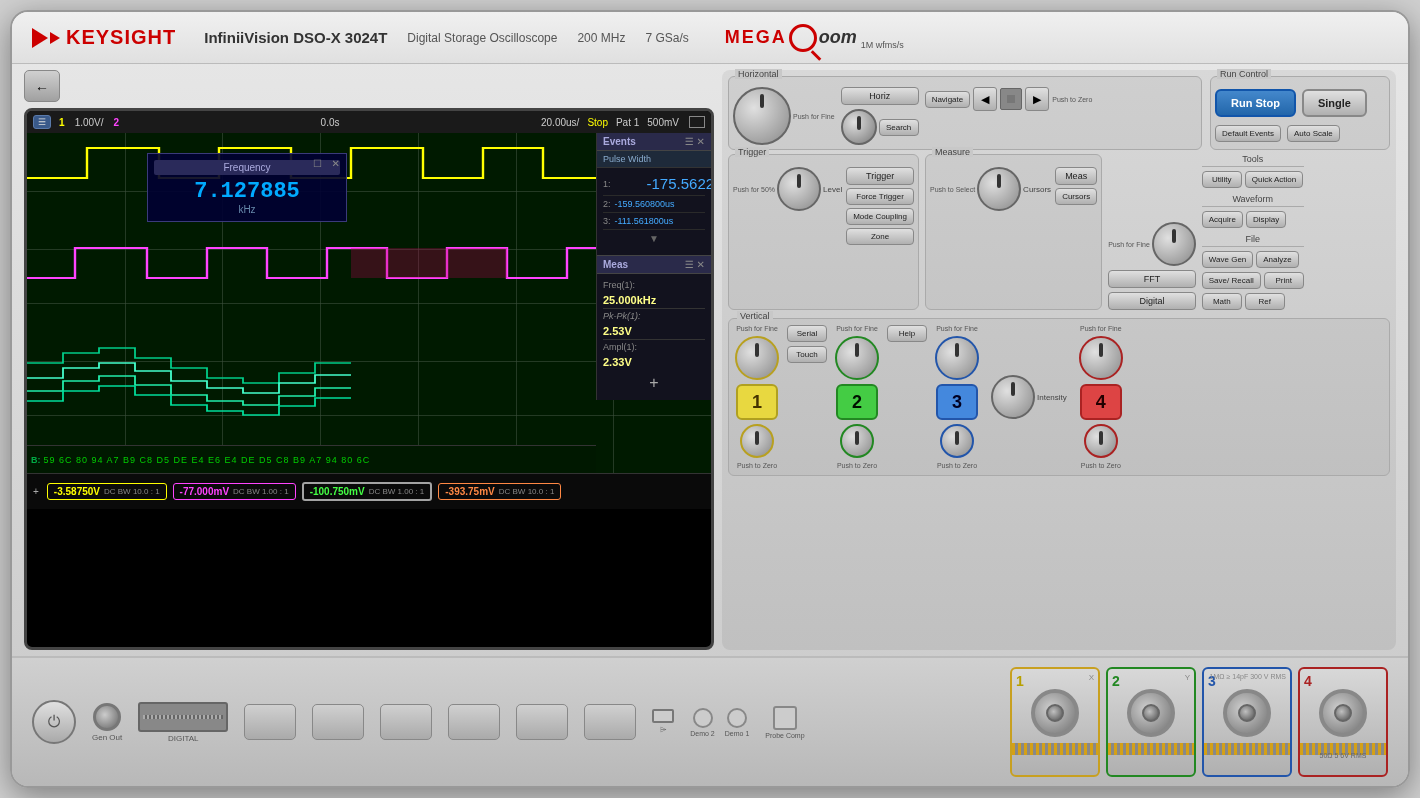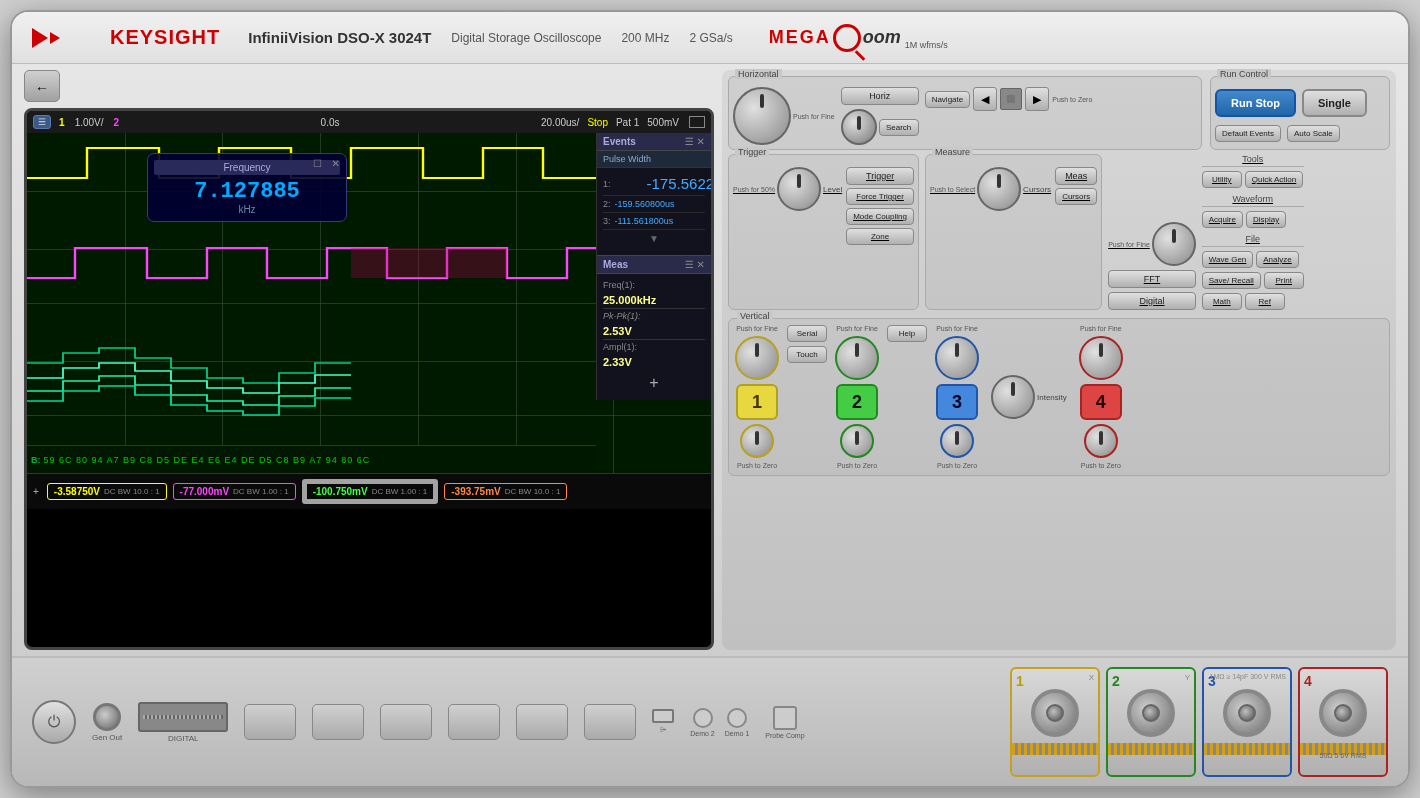--- a/index.html
+++ b/index.html
@@ -65,21 +65,20 @@
       border-left: 10px solid #cc0000;
       border-top: 6px solid transparent;
       border-bottom: 6px solid transparent;
     }
 
     .keysight-text {
       font-size: 20px;
       font-weight: bold;
       color: #cc0000;
       letter-spacing: 1px;
-      margin-left: 44px;
     }
 
     .model-text {
       font-size: 15px;
       font-weight: bold;
       color: #333;
       margin-left: 16px;
     }
 
     .spec-text {
@@ -221,21 +220,21 @@
     }
 
     
     .freq-display {
       position: absolute;
       left: 120px;
       top: 20px;
       width: 200px;
       background: rgba(0,0,50,0.9);
       border: 1px solid #3a3a7a;
-      border-radius: 7px;
+      border-radius: 0;
       padding: 6px;
     }
 
     .freq-title {
       color: #aad;
       font-size: 10px;
       text-align: center;
       background: #2a2a5a;
       padding: 2px;
       margin-bottom: 4px;
@@ -270,21 +269,21 @@
     .ch-status {
       display: flex;
       align-items: center;
       gap: 4px;
       padding: 2px 6px;
       border-radius: 3px;
     }
 
     .ch1-status { border: 1px solid #ffff00; }
     .ch2-status { border: 1px solid #ff44ff; }
-    .ch3-status { border: 5px solid #a3a3a3; }
+    .ch3-status { border: 2px solid #a3a3a3; }
     .ch4-status { border: 1px solid #ff8844; }
 
     .ch-volt { font-size: 10px; font-weight: bold; }
     .ch1-volt { color: #ffff00; }
     .ch2-volt { color: #ff44ff; }
     .ch3-volt { color: #44ff44; }
     .ch4-volt { color: #ff8844; }
     .ch-detail { color: #888; font-size: 8px; }
 
     
@@ -614,21 +613,21 @@
       <div class="keysight-logo">
         <div class="keysight-triangles">
           <div class="triangle-big"></div>
           <div class="triangle-small"></div>
         </div>
         <span class="keysight-text">KEYSIGHT</span>
       </div>
       <span class="model-text">InfiniiVision DSO-X 3024T</span>
       <span class="spec-text">Digital Storage Oscilloscope</span>
       <span class="spec-text">200 MHz</span>
-      <span class="spec-text">2 GSa/s</span>
+      <span class="spec-text">7 GSa/s</span>
       <div class="megazoom">
         <span class="mega-text">MEGA</span>
         <div class="zoom-circle"></div>
         <span class="zoom-text">oom</span>
         <span class="zoom-subtext">1M wfms/s</span>
       </div>
     </div>
   </div>
 
   <div class="main-content">
@@ -812,21 +811,21 @@
           </div>
           <div style="display:flex;gap:6px;margin-top:4px;">
             <button class="ctrl-btn" style="font-size:8px;">Default
 Events</button>
             <button class="ctrl-btn" style="font-size:8px;">Auto
 Scale</button>
           </div>
         </div>
       </div>
 
-      <div style="display:flex;gap:6px;text-decoration:underline;">
+      <div style="display:flex;gap:6px;">
 
         <div class="horiz-group">
           <span class="horiz-group-label">Trigger</span>
           <div style="display:flex;gap:4px;margin-top:8px;align-items:flex-start;">
             <div class="knob-col">
               <span class="push-label">Push for 50%</span>
               <div class="knob"></div>
               <span class="small-knob-label">Level</span>
             </div>
             <div style="display:flex;flex-direction:column;gap:3px;">

